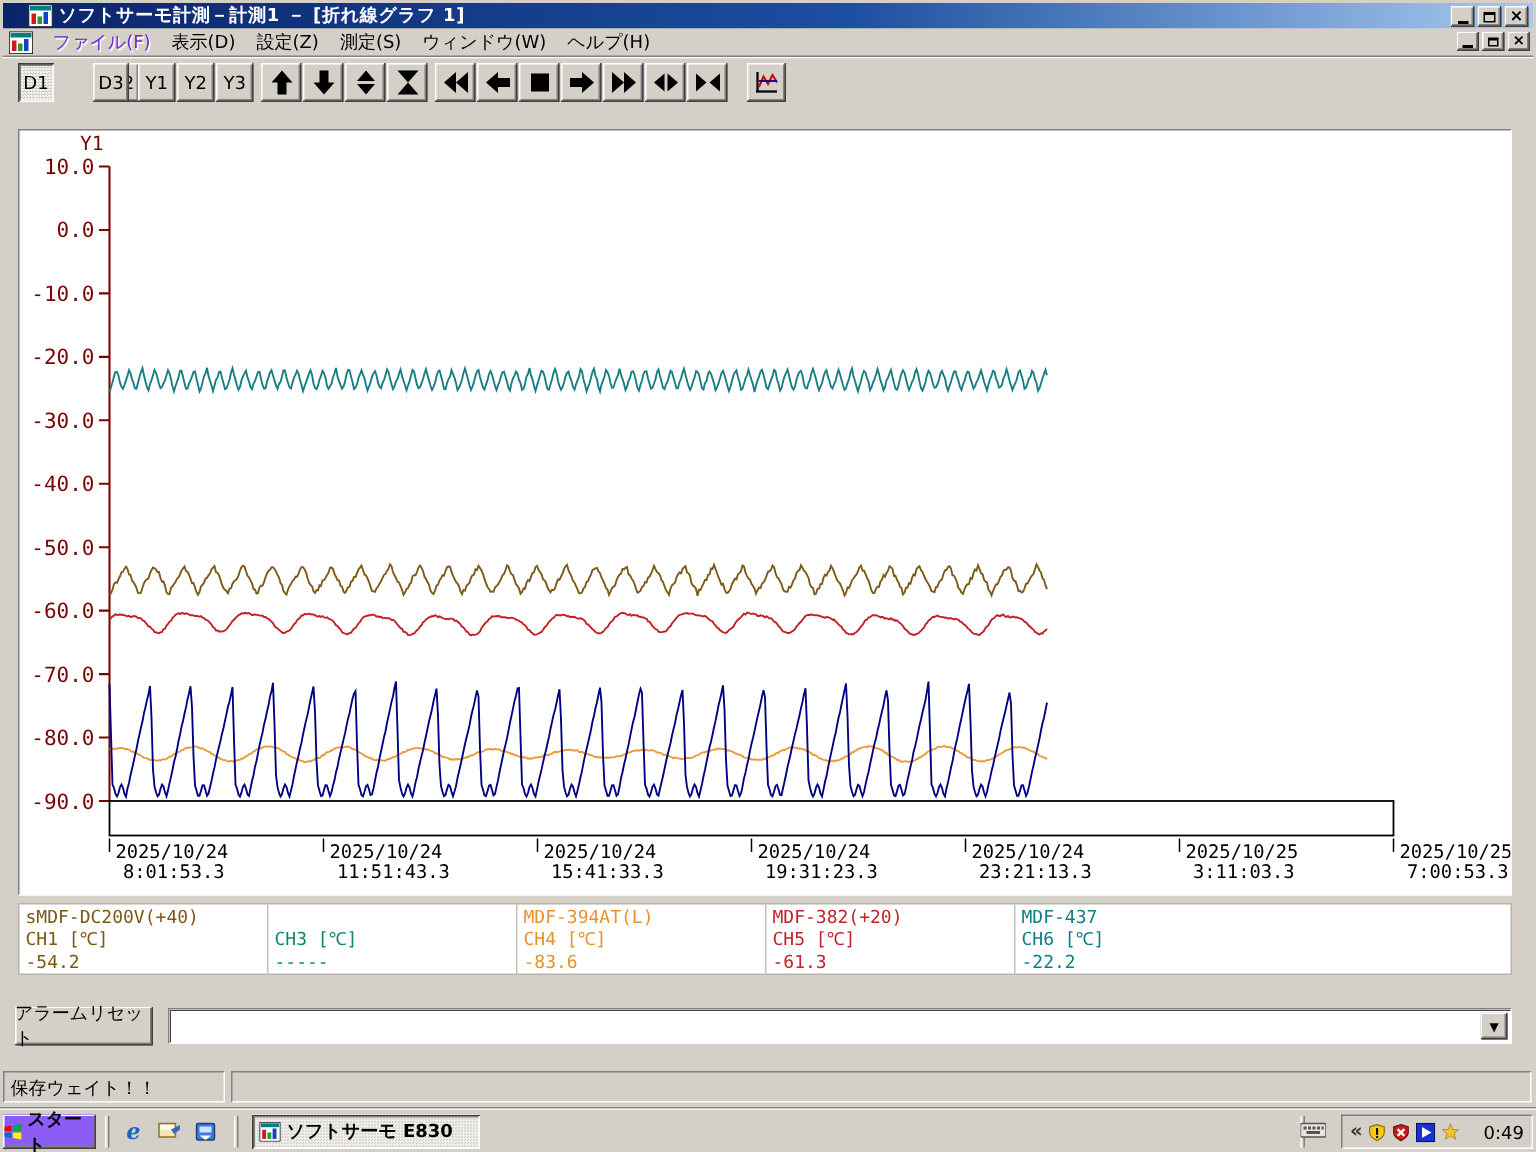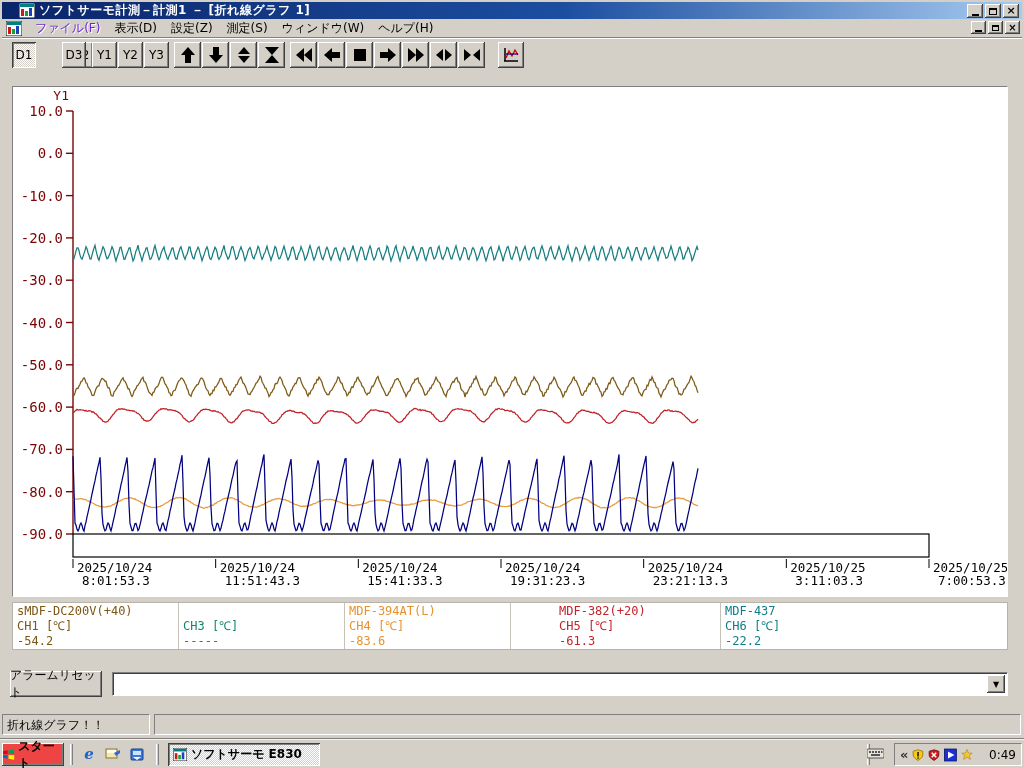--- a/index.html
+++ b/index.html
@@ -104,21 +104,21 @@
     border-right:1px solid #fff; border-bottom:1px solid #fff;
     font-size:12px; padding:2px 4px; white-space:nowrap;
   }
 
   
   .taskbar {
     left:0; top:739px; width:1024px; height:29px; background:#d4d0c8;
     border-top:1px solid #f5f4f2; box-shadow:0 -1px 0 #808080;
   }
   .start-btn {
-    position:absolute; left:2px; top:3px; width:62px; height:23px; background:#ef4444;
+    position:absolute; left:2px; top:3px; width:62px; height:23px; background:#8b5cf6;
     box-shadow: inset -1px -1px #404040, inset 1px 1px #fff, inset -2px -2px #808080;
     display:flex; align-items:center; justify-content:center; gap:3px;
     font-weight:bold; font-size:12px;
   }
   .tb-handle { position:absolute; top:4px; width:3px; height:21px;
     border-left:1px solid #fff; border-right:1px solid #808080; }
   .ql-icon { position:absolute; top:5px; width:18px; height:18px; display:flex;
     align-items:center; justify-content:center; }
   .task-btn {
     position:absolute; left:168px; top:3px; width:152px; height:23px;
@@ -339,21 +339,21 @@
   <div class="legend-cell" style="color: rgb(21, 134, 110);">
     <div></div>
     <div>CH3 [℃]</div>
     <div>-----</div>
   </div>
   <div class="legend-cell" style="color: rgb(232, 146, 46);">
     <div>MDF-394AT(L)</div>
     <div>CH4 [℃]</div>
     <div>-83.6</div>
   </div>
-  <div class="legend-cell" style="color: rgb(194, 36, 42); margin-left: 44px;">
+  <div class="legend-cell" style="color: rgb(194, 36, 42);">
     <div>MDF-382(+20)</div>
     <div>CH5 [℃]</div>
     <div>-61.3</div>
   </div>
   <div class="legend-cell" style="color: rgb(14, 127, 134);">
     <div>MDF-437</div>
     <div>CH6 [℃]</div>
     <div>-22.2</div>
   </div>
 </div>
@@ -363,21 +363,21 @@
 </div>
 <div class="abs combo">
   <span></span>
   <div class="combo-arrow">
     <span>▼</span>
   </div>
 </div>
 
 <div class="abs statusbar">
   <div class="status-panel" style="left:2px;width:148px;">
-    <span>折れ線グラフ！！</span>
+    <span>保存ウェイト！！</span>
   </div>
   <div class="status-panel" style="left:154px;width:867px;"></div>
 </div>
 
 <div class="abs taskbar">
   <div class="start-btn">
     <svg width="14" height="13" viewBox="0 0 14 13">
       <polygon points="1,3 6,2 6,6 1,6" fill="#e3001b"></polygon>
       <polygon points="7,2 13,1 13,6 7,6" fill="#00a650"></polygon>
       <polygon points="1,7 6,7 6,11 1,10" fill="#0072bc"></polygon>

